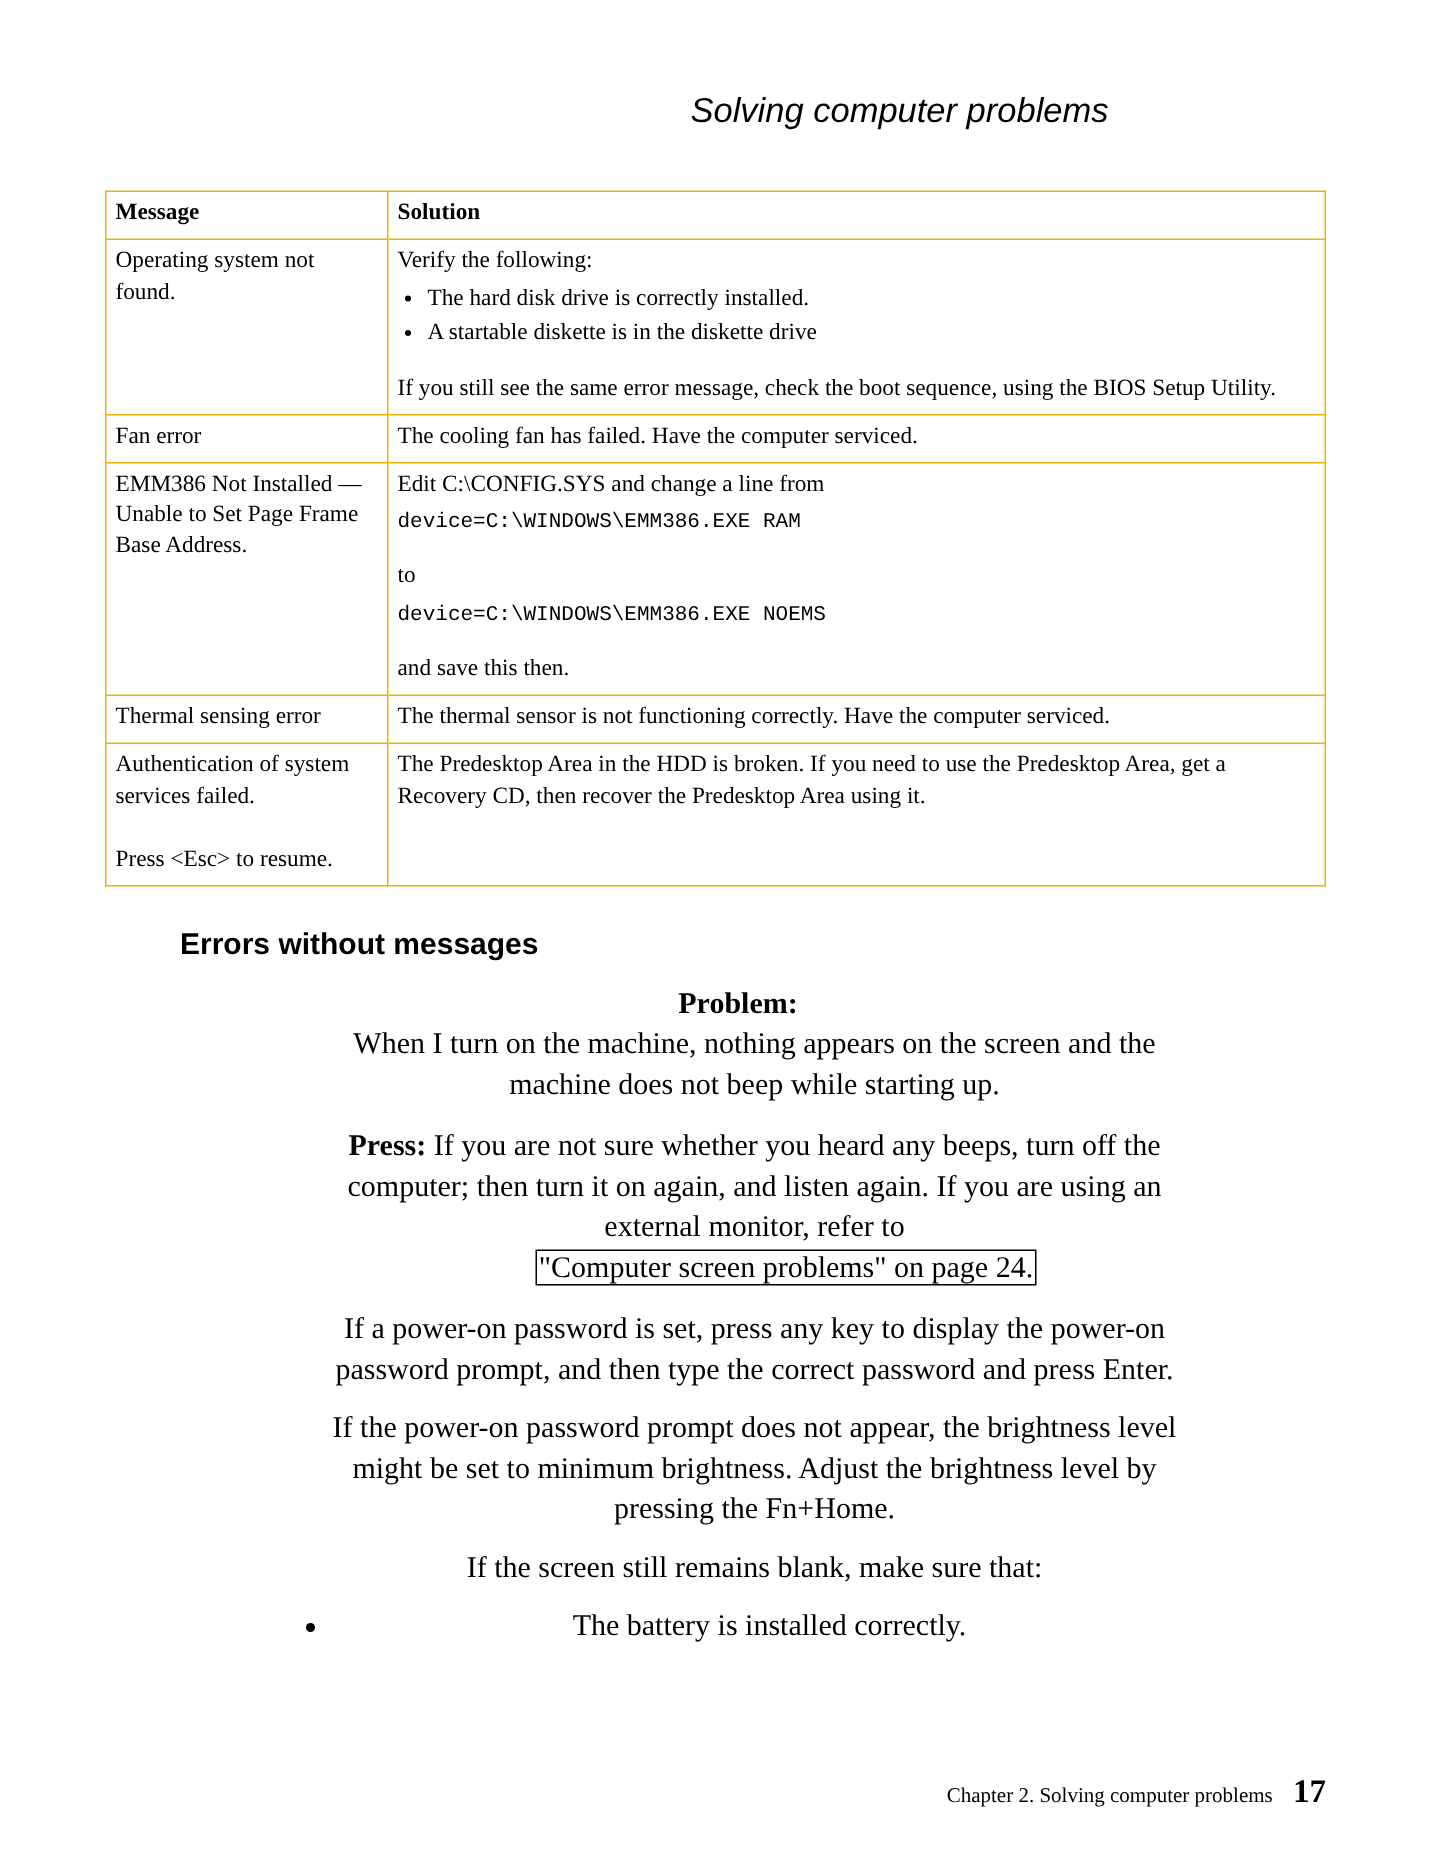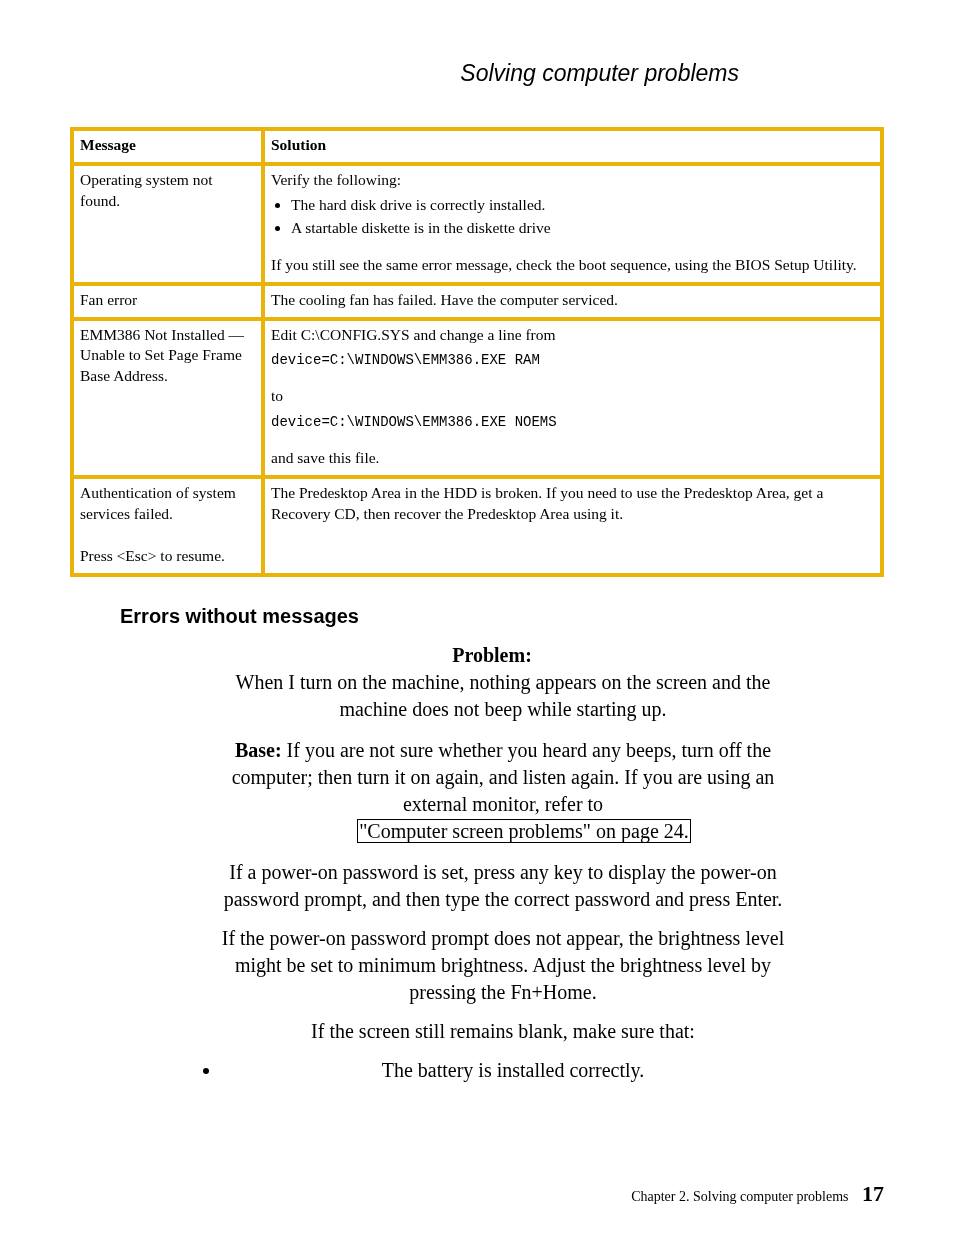--- a/index.html
+++ b/index.html
@@ -23,21 +23,21 @@
     text-align: right;
     margin-bottom: 40px;
     padding-right: 145px;
   }
   table.errtable {
     border-collapse: collapse;
     width: 100%;
     margin-bottom: 28px;
   }
   table.errtable th, table.errtable td {
-    border: 4px solid #eab308;
+    border: 1px solid #eab308;
     vertical-align: top;
     padding: 4px 6px 6px 6px;
     text-align: left;
     font-size: 15.5px;
     line-height: 1.35;
   }
   table.errtable th {
     font-weight: bold;
   }
   table.errtable td.msgcol { width: 175px; }
@@ -145,43 +145,47 @@
 
       <tr>
         <td class="msgcol">EMM386 Not Installed — Unable to Set Page Frame Base Address.</td>
         <td>
           <div>Edit C:\CONFIG.SYS and change a line from</div>
           <div class="mono">device=C:\WINDOWS\EMM386.EXE RAM</div>
           <div class="vspace"></div>
           <div>to</div>
           <div class="mono">device=C:\WINDOWS\EMM386.EXE NOEMS</div>
           <div class="vspace"></div>
-          <div>and save this file.</div>
+          <div>and save this then.</div>
         </td>
       </tr>
 
 
+      <tr>
+        <td class="msgcol">Thermal sensing error</td>
+        <td>The thermal sensor is not functioning correctly. Have the computer serviced.</td>
+      </tr>
 
       <tr>
         <td class="msgcol" style="white-space:pre-line;">Authentication of system services failed.
 
 Press &lt;Esc&gt; to resume.</td>
         <td>The Predesktop Area in the HDD is broken. If you need to use the Predesktop Area, get a Recovery CD, then recover the Predesktop Area using it.</td>
       </tr>
     </tbody>
   </table>
 
   <div class="section-heading">Errors without messages</div>
 
   <div class="dl-block">
     <div class="dt">Problem:</div>
     <div class="dd">When I turn on the machine, nothing appears on the screen and the machine does not beep while starting up.</div>
 
     <div class="note">
-      <span class="note-label">Base:</span>
+      <span class="note-label">Press:</span>
       <span class="note-body">If you are not sure whether you heard any beeps, turn off the computer; then turn it on again, and listen again. If you are using an external monitor, refer to </span><span class="note-indent"><a class="linkbox" href="#">"Computer screen problems" on page 24.</a></span>
     </div>
 
     <div class="dd">
       <div class="sol-para">If a power-on password is set, press any key to display the power-on password prompt, and then type the correct password and press Enter.</div>
       <div class="sol-para">If the power-on password prompt does not appear, the brightness level might be set to minimum brightness. Adjust the brightness level by pressing the Fn+Home.</div>
       <div class="sol-para">If the screen still remains blank, make sure that:</div>
       <ul class="body-list">
         <li>The battery is installed correctly.</li>
       </ul>

